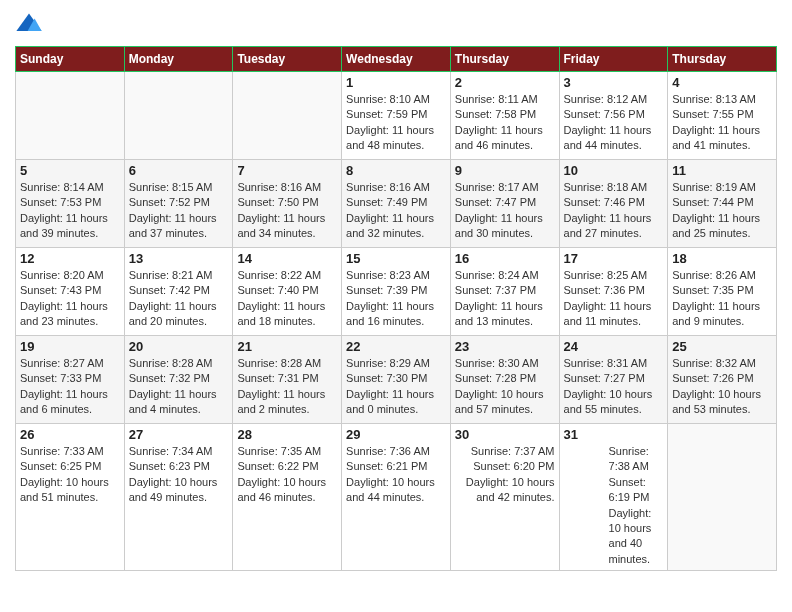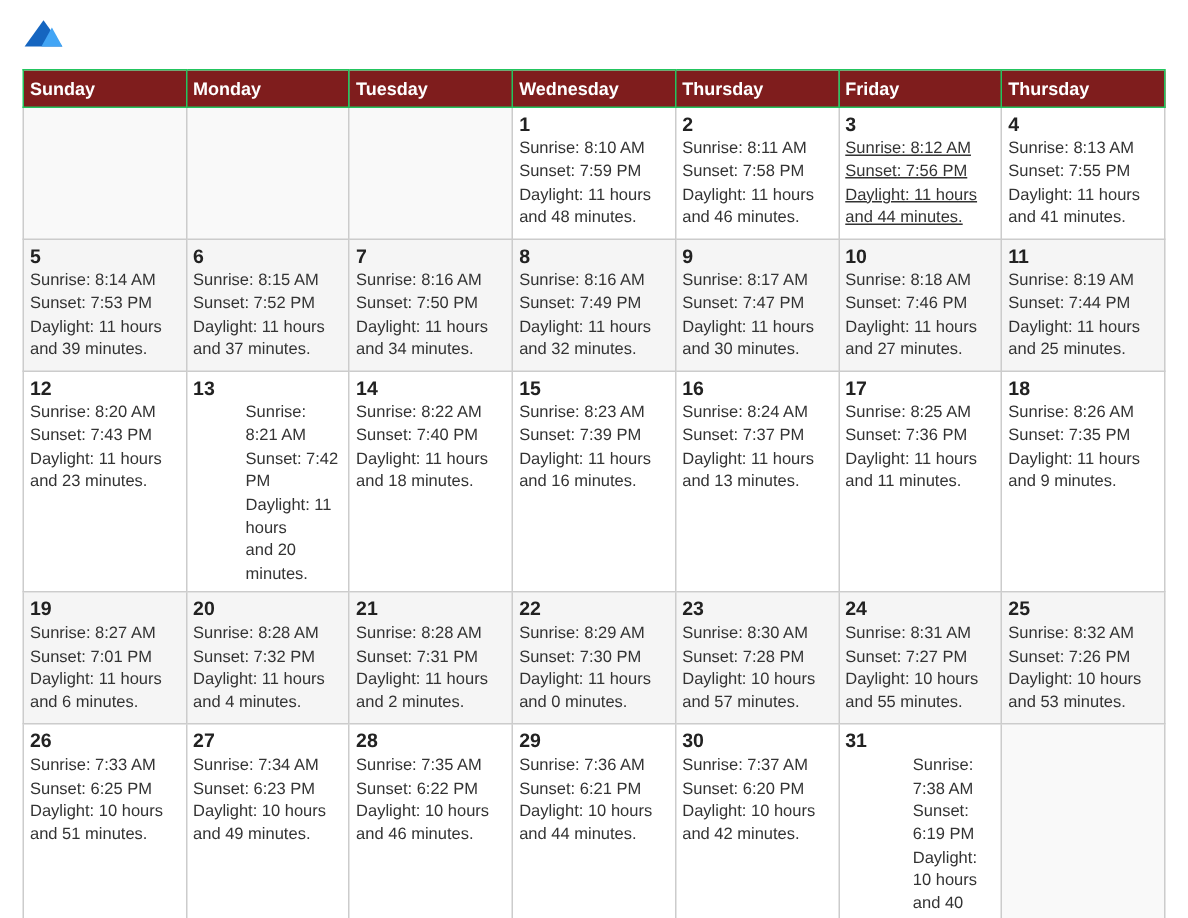--- a/index.html
+++ b/index.html
@@ -138,21 +138,21 @@
           </td>
           <td>
             <div class="day-num">2</div>
             <div class="day-info" style="white-space: pre-line;">Sunrise: 8:11 AM
 Sunset: 7:58 PM
 Daylight: 11 hours
 and 46 minutes.</div>
           </td>
           <td>
             <div class="day-num">3</div>
-            <div class="day-info" style="white-space: pre-line; text-decoration: underline;">Sunrise: 8:12 AM
+            <div class="day-info" style="white-space: pre-line;">Sunrise: 8:12 AM
 Sunset: 7:56 PM
 Daylight: 11 hours
 and 44 minutes.</div>
           </td>
           <td>
             <div class="day-num">4</div>
             <div class="day-info" style="white-space: pre-line;">Sunrise: 8:13 AM
 Sunset: 7:55 PM
 Daylight: 11 hours
 and 41 minutes.</div>
@@ -212,21 +212,21 @@
         <tr>
           <td>
             <div class="day-num">12</div>
             <div class="day-info" style="white-space: pre-line;">Sunrise: 8:20 AM
 Sunset: 7:43 PM
 Daylight: 11 hours
 and 23 minutes.</div>
           </td>
           <td>
             <div class="day-num">13</div>
-            <div class="day-info" style="white-space: pre-line; margin-left: 35px;">Sunrise: 8:21 AM
+            <div class="day-info" style="white-space: pre-line;">Sunrise: 8:21 AM
 Sunset: 7:42 PM
 Daylight: 11 hours
 and 20 minutes.</div>
           </td>
           <td>
             <div class="day-num">14</div>
             <div class="day-info" style="white-space: pre-line;">Sunrise: 8:22 AM
 Sunset: 7:40 PM
 Daylight: 11 hours
 and 18 minutes.</div>
@@ -257,21 +257,21 @@
             <div class="day-info" style="white-space: pre-line;">Sunrise: 8:26 AM
 Sunset: 7:35 PM
 Daylight: 11 hours
 and 9 minutes.</div>
           </td>
         </tr>
         <tr>
           <td>
             <div class="day-num">19</div>
             <div class="day-info" style="white-space: pre-line;">Sunrise: 8:27 AM
-Sunset: 7:01 PM
+Sunset: 7:33 PM
 Daylight: 11 hours
 and 6 minutes.</div>
           </td>
           <td>
             <div class="day-num">20</div>
             <div class="day-info" style="white-space: pre-line;">Sunrise: 8:28 AM
 Sunset: 7:32 PM
 Daylight: 11 hours
 and 4 minutes.</div>
           </td>
@@ -335,21 +335,21 @@
           </td>
           <td>
             <div class="day-num">29</div>
             <div class="day-info" style="white-space: pre-line;">Sunrise: 7:36 AM
 Sunset: 6:21 PM
 Daylight: 10 hours
 and 44 minutes.</div>
           </td>
           <td>
             <div class="day-num">30</div>
-            <div class="day-info" style="white-space: pre-line;">Sunrise: 7:37 AM
+            <div class="day-info" style="white-space: pre-line; text-align: right;">Sunrise: 7:37 AM
 Sunset: 6:20 PM
 Daylight: 10 hours
 and 42 minutes.</div>
           </td>
           <td>
             <div class="day-num">31</div>
             <div class="day-info" style="white-space: pre-line; margin-left: 45px;">Sunrise: 7:38 AM
 Sunset: 6:19 PM
 Daylight: 10 hours
 and 40 minutes.</div>

